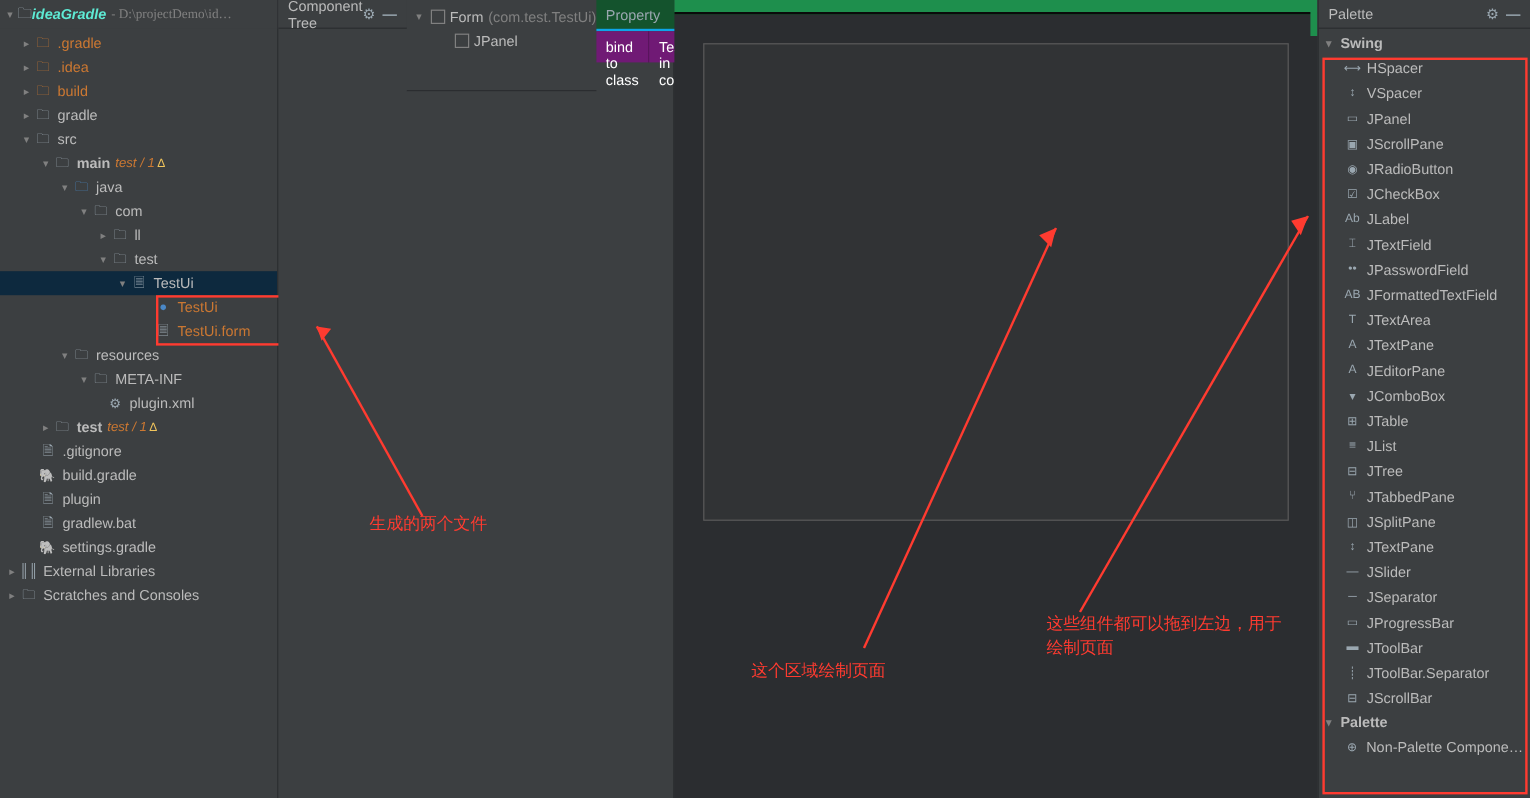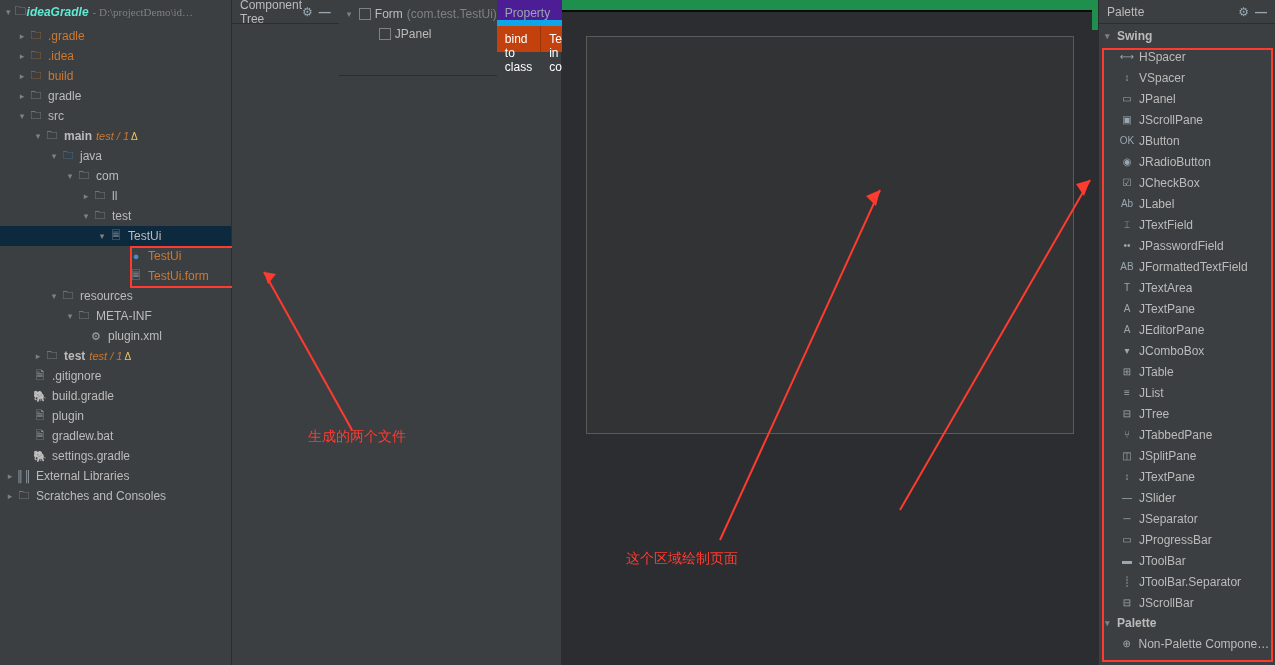--- a/index.html
+++ b/index.html
@@ -34,23 +34,23 @@
   .panel-header .spacer { flex: 1; }
   .panel-header .gear { color: #9aa7b0; cursor: pointer; margin-right: 6px; }
   .panel-header .minus { color: #9aa7b0; cursor: pointer; font-weight: bold; }
   .comp-tree { height: 76px; padding: 4px 0; border-bottom: 1px solid #2b2d30; }
   .comp-row { display: flex; align-items: center; height: 20px; padding-left: 8px; cursor: pointer; }
   .comp-row .chev { width: 12px; color: #808080; font-size: 9px; }
   .comp-row .box { width: 12px; height: 12px; border: 1px solid #808080; margin-right: 4px; }
   .comp-row .label { color: #bbbbbb; }
   .comp-row .hint { color: #808080; margin-left: 4px; }
   .prop-table { }
-  .prop-header { display: flex; height: 26px; background: #4c1d95; border-bottom: 6px solid #0ea5e9; }
+  .prop-header { display: flex; height: 26px; background: #14532d; border-bottom: 2px solid #0ea5e9; }
   .prop-header div { flex: 1; padding: 6px 8px; color: #9aa7b0; border-right: 1px solid #2b2d30; }
-  .prop-row { display: flex; height: 26px; background: #c2410c; }
+  .prop-row { display: flex; height: 26px; background: #701a75; }
   .prop-row div { flex: 1; padding: 6px 8px; color: #ffffff; border-right: 1px solid rgba(0,0,0,0.2); }
   .comp-annot { position: absolute; color: #ff3b30; font-size: 14px; font-weight: 500; }
   .comp-panel { position: relative; }
   
   
   .designer { flex: 1; background: #2b2d30; position: relative; display: flex; flex-direction: column; }
   .designer-topbar { height: 12px; background: #1e8f4d; border-bottom: 2px solid #0a0a0a; }
   .designer-canvas-wrap { flex: 1; display: flex; align-items: flex-start; justify-content: center; padding: 24px; position: relative; }
   .designer-canvas { width: 488px; height: 398px; border: 1px solid #5a5a5a; background: #313335; }
   .handle-bar { position: absolute; right: 0; top: 10px; width: 6px; height: 20px; background: #1e8f4d; }
@@ -242,20 +242,21 @@
     </div>
     <svg class="arrow" style="left:148px; top:180px;" width="180" height="370">
       <line x1="10" y1="360" x2="170" y2="10" stroke="#ff3b30" stroke-width="2"></line>
       <polygon points="170,10 156,16 166,26" fill="#ff3b30"></polygon>
     </svg>
     <div class="annot" style="left:64px; top:550px;text-align:right;">这个区域绘制页面</div>
     <svg class="arrow" style="left:328px; top:170px;" width="220" height="360">
       <line x1="10" y1="340" x2="200" y2="10" stroke="#ff3b30" stroke-width="2"></line>
       <polygon points="200,10 186,14 194,26" fill="#ff3b30"></polygon>
     </svg>
+    <div class="annot" style="left:310px; top:510px; width:200px; line-height:1.4;">这些组件都可以拖到左边，用于绘制页面</div>
   </div>
 
   <div class="palette">
     <div class="panel-header">
       <span class="title">Palette</span>
       <span class="spacer"></span>
       <span class="gear">⚙</span>
       <span class="minus">—</span>
     </div>
     <div class="palette-body">
@@ -274,24 +275,20 @@
           </div>
           <div class="pal-item">
             <span class="picon">▭</span>
             <span class="plabel">JPanel</span>
           </div>
           <div class="pal-item">
             <span class="picon">▣</span>
             <span class="plabel">JScrollPane</span>
           </div>
           <div class="pal-item">
-            <span class="picon">OK</span>
-            <span class="plabel">JButton</span>
-          </div>
-          <div class="pal-item">
             <span class="picon">◉</span>
             <span class="plabel">JRadioButton</span>
           </div>
           <div class="pal-item">
             <span class="picon">☑</span>
             <span class="plabel">JCheckBox</span>
           </div>
           <div class="pal-item">
             <span class="picon">Ab</span>
             <span class="plabel">JLabel</span>

